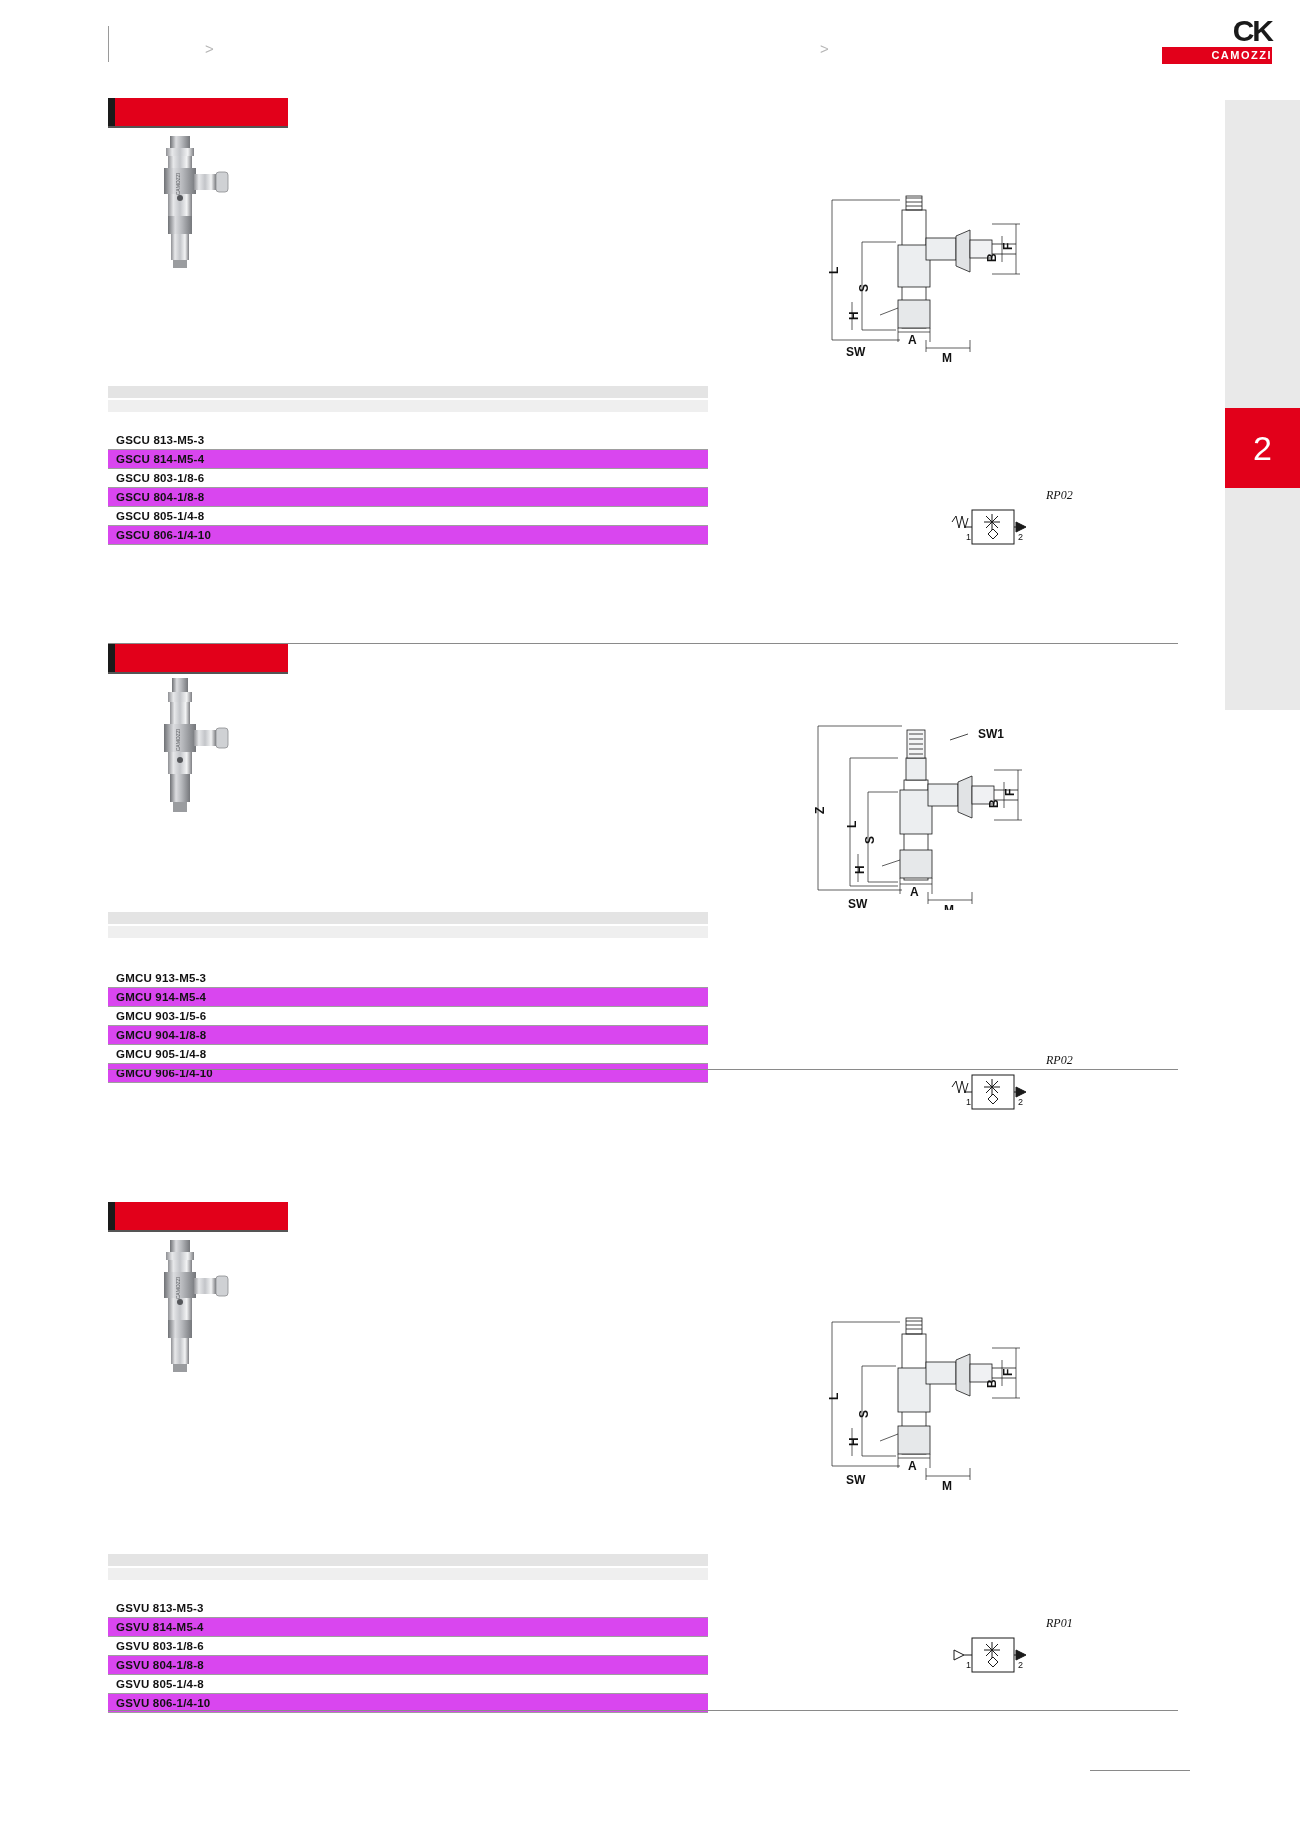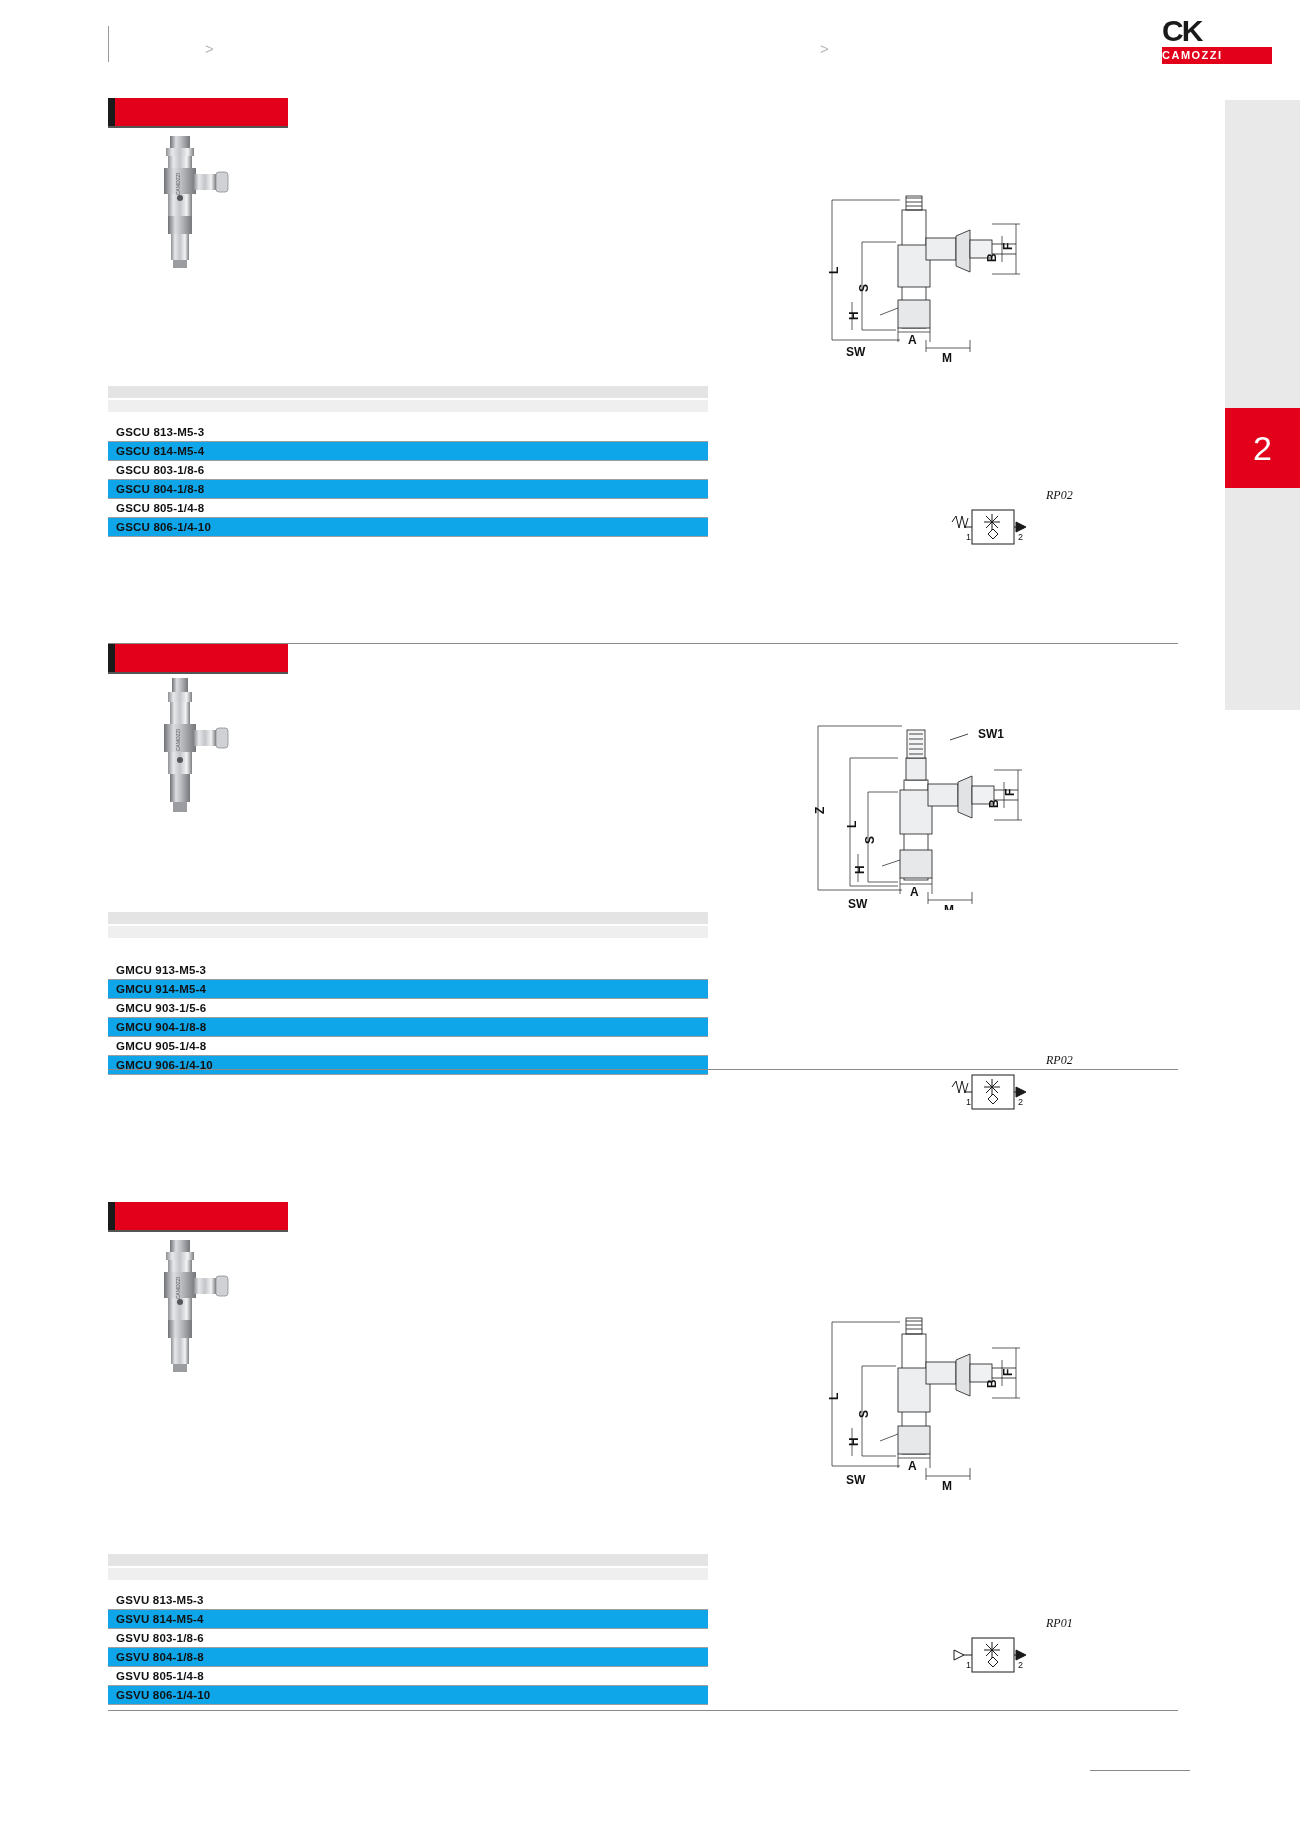--- a/index.html
+++ b/index.html
@@ -45,21 +45,21 @@
     justify-content: center;
     font-family: "Liberation Sans", sans-serif;
   }
 
   
   .logo {
     position: absolute;
     right: 28px;
     top: 18px;
     width: 110px;
-    text-align: left;
+    text-align: right;
   }
   .logo .mark {
     font-size: 30px;
     font-weight: bold;
     letter-spacing: -2px;
     color: #1a1a1a;
     line-height: 26px;
   }
   .logo .wordbar {
     margin-top: 3px;
@@ -134,33 +134,34 @@
     position: absolute;
     left: 0;
     width: 600px;
     height: 12px;
     background: #efefef;
   }
   .code-list {
     position: absolute;
     left: 0;
     width: 600px;
+    margin-top: 8px;
   }
   .code-row {
     position: relative;
     height: 18px;
     border-bottom: 1px solid #9e9e9e;
     font-size: 11.5px;
     font-weight: bold;
     color: #111;
     padding-left: 8px;
     line-height: 18px;
     letter-spacing: 0.2px;
   }
-  .code-row.alt { background: #0ea5e9; }
+  .code-row.alt { background: #d946ef; }
   .sect-rule {
     position: absolute;
     left: 0;
     width: 1070px;
     height: 1px;
     background: #8a8a8a;
   }
 
   
   .drawing {

